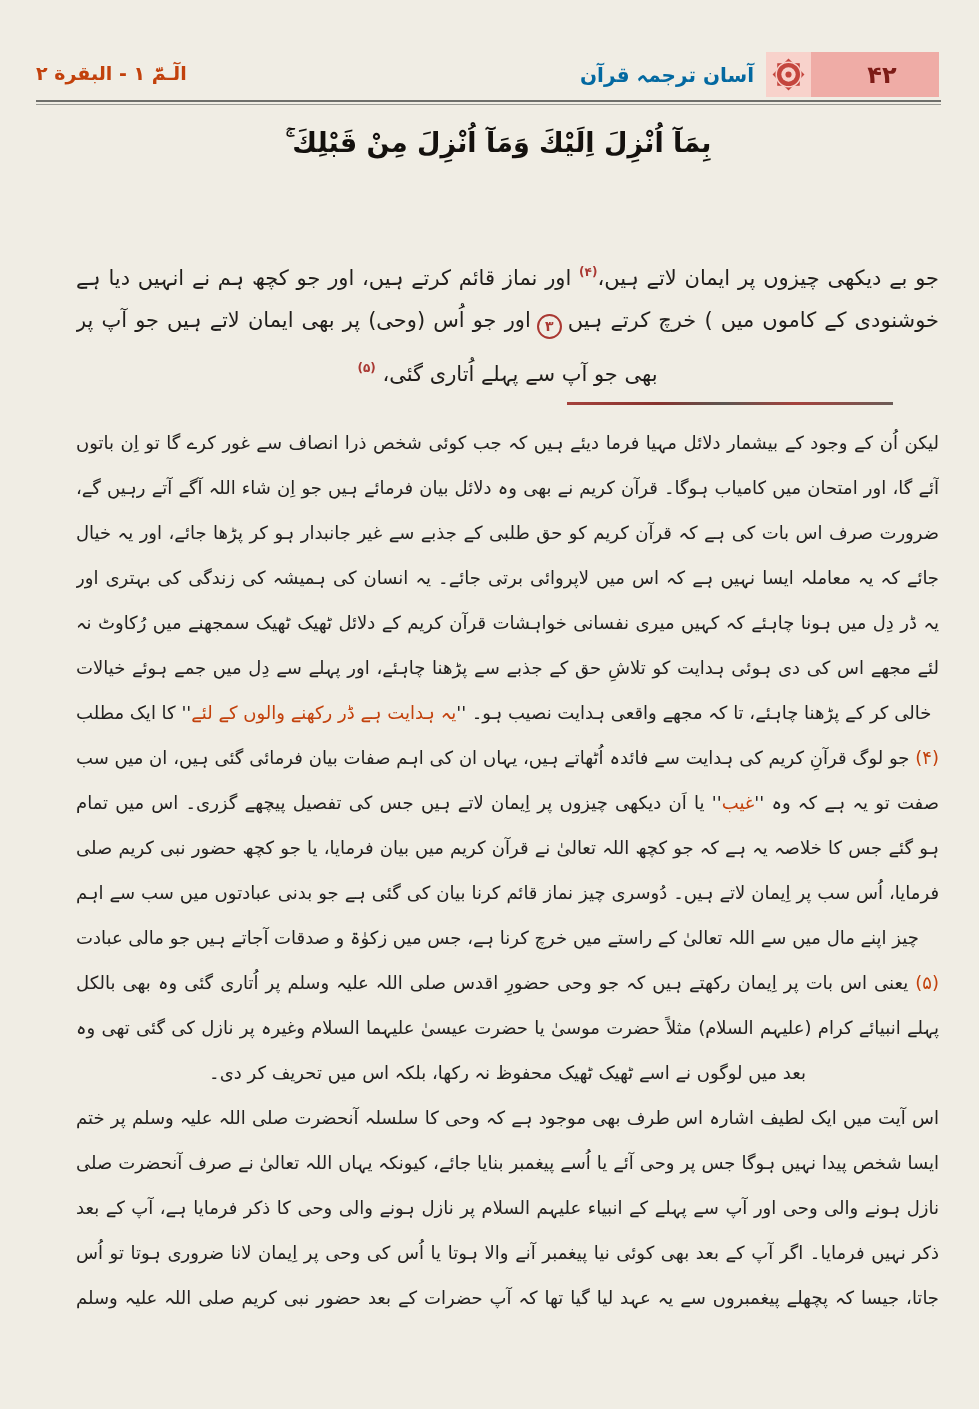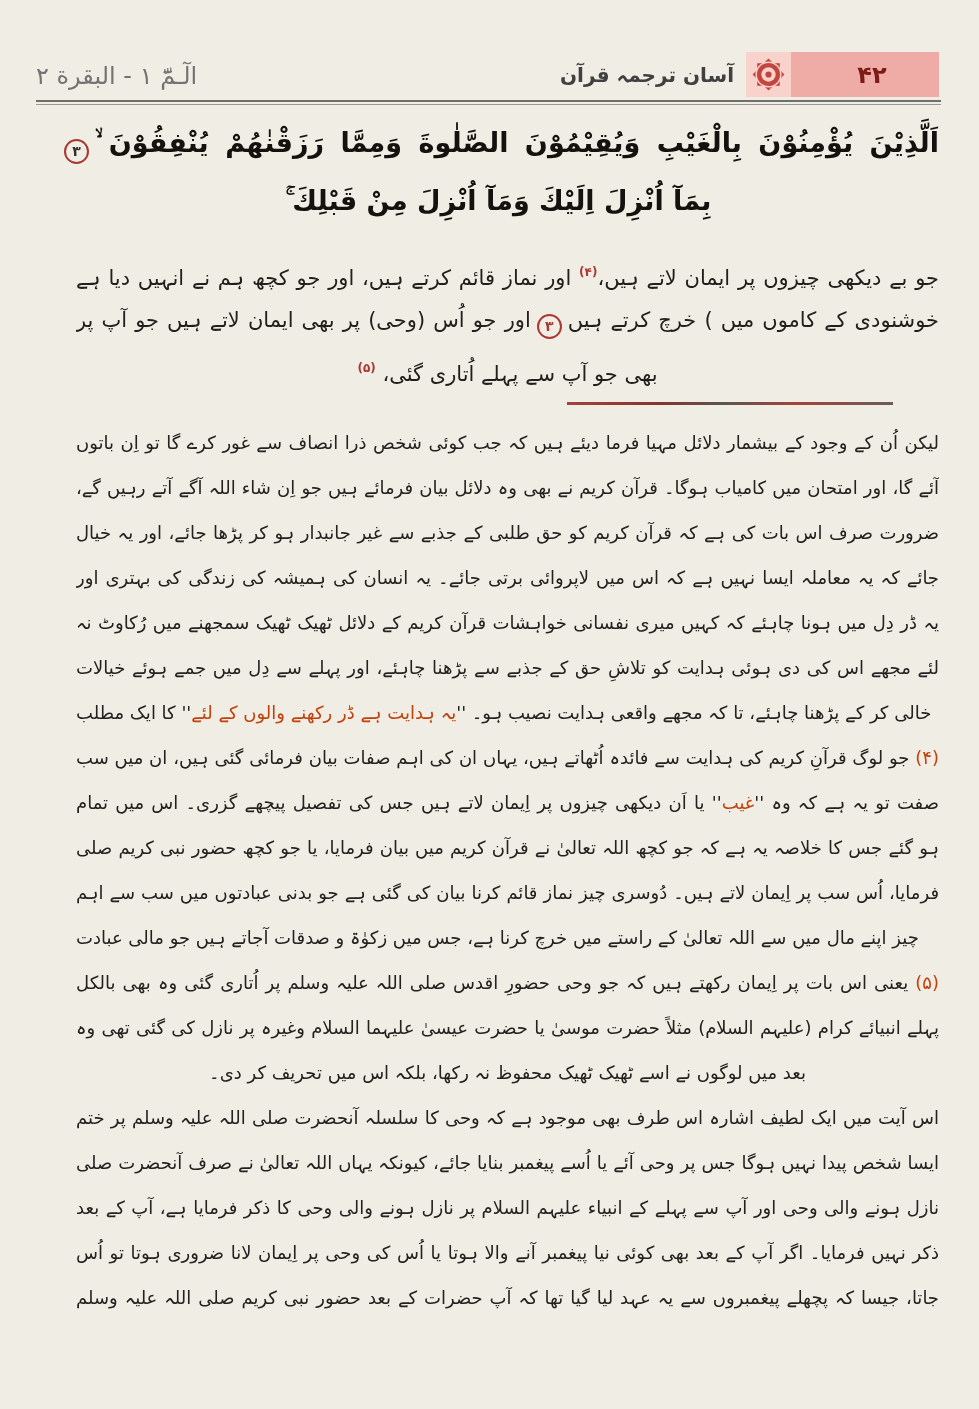--- a/index.html
+++ b/index.html
@@ -6,38 +6,38 @@
   html,body { margin:0; padding:0; }
   .page {
     position:relative; width:979px; height:1409px;
     background:#f0ede4; overflow:hidden;
     font-family:"DejaVu Sans", sans-serif;
     color:#242220;
   }
   
   .hdr-left {
     position:absolute; top:62px; left:36px;
-    direction:rtl; font-size:24px; font-weight:normal; color:#737373;
+    direction:rtl; font-size:19px; font-weight:bold; color:#c2410c;
     white-space:nowrap;
   }
   .hdr-right {
     position:absolute; top:52px; right:40px;
     display:flex; align-items:center;
   }
   .hdr-title {
-    direction:rtl; font-size:20px; font-weight:bold; color:#404040;
+    direction:rtl; font-size:20px; font-weight:bold; color:#0369a1;
     margin:0 12px; white-space:nowrap;
   }
   .orn {
     width:45px; height:45px; background:#f8d2cb;
     display:flex; align-items:center; justify-content:center;
     flex:0 0 auto;
   }
   .numbox {
-    width:148px; height:45px; background:#efaca6;
+    width:128px; height:45px; background:#efaca6;
     display:flex; align-items:center; justify-content:center;
     color:#7d1b16; font-size:24px; font-weight:bold;
     letter-spacing:14px; text-indent:14px; flex:0 0 auto;
   }
   .hdr-rule {
     position:absolute; top:100px; left:36px; right:38px; height:5px;
     border-top:2px solid #6f6f6b; border-bottom:1px solid #9a9a94;
   }
   
   .verse-sec {
@@ -104,23 +104,20 @@
         <circle cx="20" cy="20" r="3" fill="#c4453d"></circle>
         <circle cx="20" cy="20" r="12" fill="none" stroke="#f8d2cb" stroke-width="1.5"></circle>
       </svg>
     </div>
     <div class="numbox">۴۲</div>
   </div>
 
   <div class="hdr-rule"></div>
 
   <div class="verse-sec">
-    <div class="v-line">
-      <span>اَلَّذِيْنَ يُؤْمِنُوْنَ بِالْغَيْبِ وَيُقِيْمُوْنَ الصَّلٰوةَ وَمِمَّا رَزَقْنٰهُمْ يُنْفِقُوْنَ ۙ</span><span class="vcircle dark">۳</span>
-    </div>
     <div class="v-line center">
       <span>بِمَآ اُنْزِلَ اِلَيْكَ وَمَآ اُنْزِلَ مِنْ قَبْلِكَ ۚ</span>
     </div>
   </div>
 
   <div class="trans-sec">
     <div class="t-line">
       <span>جو بے دیکھی چیزوں پر ایمان لاتے ہیں،</span><span class="supref">(۴)</span> <span>اور نماز قائم کرتے ہیں، اور جو کچھ ہم نے انہیں دیا ہے اُس میں سے (اللہ کی</span>
     </div>
     <div class="t-line">

